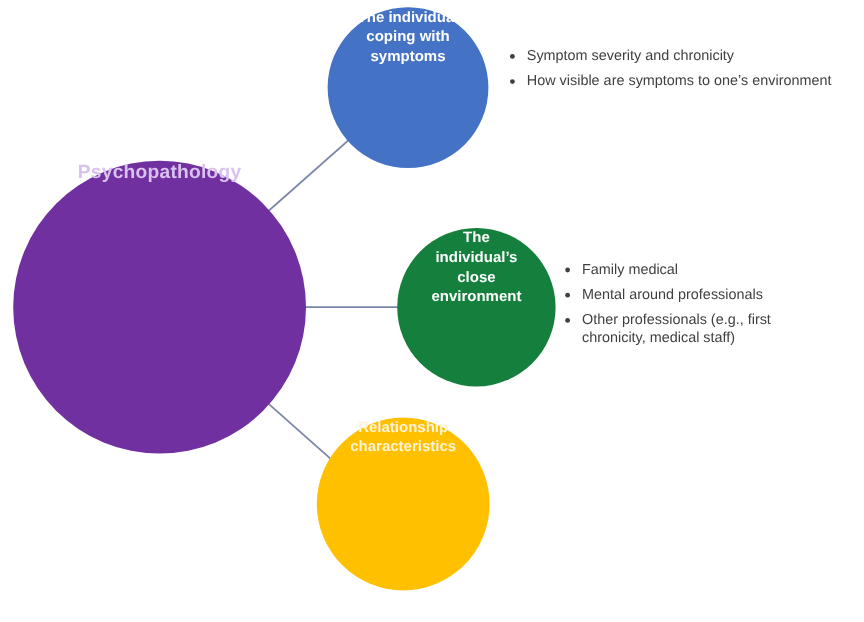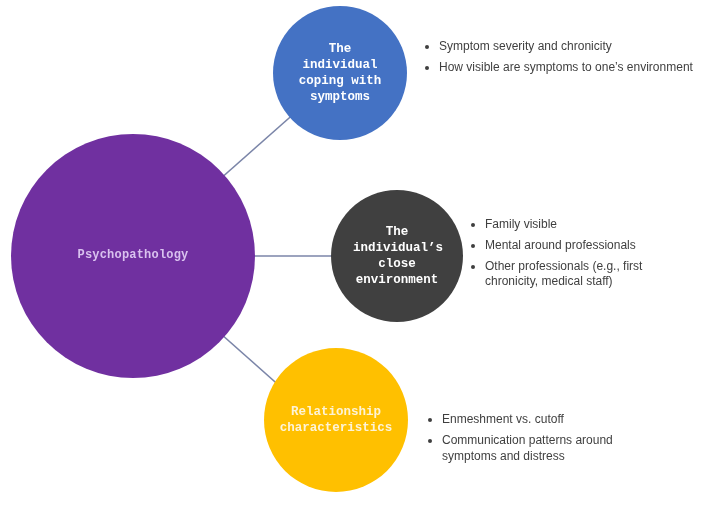--- a/index.html
+++ b/index.html
@@ -14,34 +14,32 @@
   .connectors {
     position: absolute;
     left: 0; top: 0;
     width: 720px; height: 518px;
     z-index: 0;
   }
   .node {
     position: absolute;
     border-radius: 50%;
     display: flex;
-    align-items: center;
     justify-content: center;
     text-align: center;
     z-index: 1;
-    font-family: Liberation Mono, monospace;
   }
   .node-label {
     font-weight: bold;
     font-size: 12.5px;
     line-height: 1.3;
   }
   .node-hub { left: 11px; top: 134px; width: 244px; height: 244px; }
   .node-hub .node-label {
-    font-size: 12px;
+    font-size: 16px;
     font-weight: 600;
     letter-spacing: 0.2px;
   }
   .node-coping { left: 273px; top: 6px; width: 134px; height: 134px; }
   .node-coping .node-label { max-width: 100px; }
   .node-close { left: 331px; top: 190px; width: 132px; height: 132px; }
   .node-close .node-label { max-width: 88px; }
   .node-relationship { left: 264px; top: 348px; width: 144px; height: 144px; }
   .node-relationship .node-label { max-width: 120px; }
 
@@ -71,37 +69,33 @@
   </svg>
 
   <div class="node node-hub" style="background-color: rgb(112, 48, 160);">
     <div class="node-label" style="color: rgb(217, 194, 239);">Psychopathology</div>
   </div>
 
   <div class="node node-coping" style="background-color: rgb(68, 114, 196);">
     <div class="node-label" style="color: rgb(255, 255, 255);">The individual coping with symptoms</div>
   </div>
 
-  <div class="node node-close" style="background-color: #404040;">
+  <div class="node node-close" style="background-color: #15803d;">
     <div class="node-label" style="color: rgb(255, 255, 255);">The individual’s close environment</div>
   </div>
 
   <div class="node node-relationship" style="background-color: rgb(255, 192, 0);">
     <div class="node-label" style="color: rgb(253, 243, 215);">Relationship characteristics</div>
   </div>
 
   <ul class="bullets bullets-coping" style="color: rgb(63, 63, 63);">
     <li>Symptom severity and chronicity</li>
     <li>How visible are symptoms to one’s environment</li>
   </ul>
 
   <ul class="bullets bullets-close" style="color: rgb(63, 63, 63);">
-    <li>Family visible</li>
+    <li>Family medical</li>
     <li>Mental around professionals</li>
     <li>Other professionals (e.g., first chronicity, medical staff)</li>
   </ul>
 
-  <ul class="bullets bullets-relationship" style="color: rgb(63, 63, 63);">
-    <li>Enmeshment vs. cutoff</li>
-    <li>Communication patterns around symptoms and distress</li>
-  </ul>
 
 </div>
 
 </body></html>

